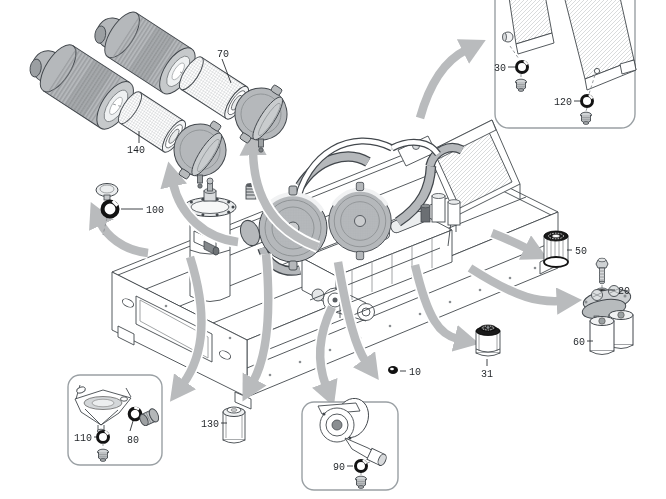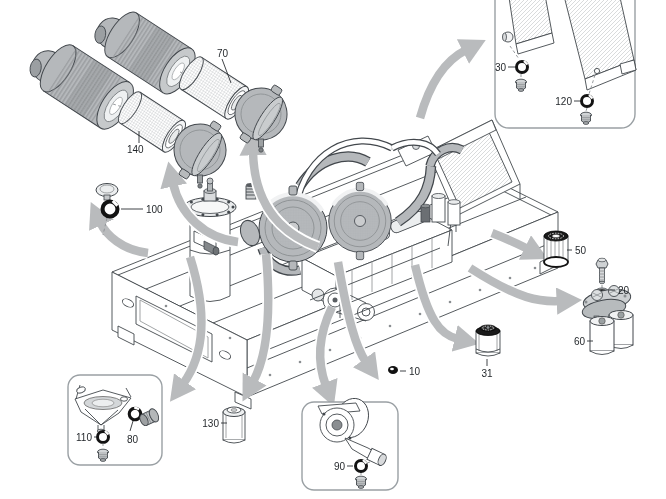--- a/index.html
+++ b/index.html
@@ -1,17 +1,17 @@
 <!DOCTYPE html>
 <html style="--background: #ffffff; --machine_line: #42474c; --part_gray: #b5b8bb; --arrow: #b9bbbd; --box_border: #9aa0a4; --ring_black: #131313; --label_text: #1f2327;"><head>
 <meta charset="utf-8">
 <style>
   html,body{margin:0;padding:0;background:#fff;}
   .stage{position:relative;width:666px;height:499px;overflow:hidden;background:var(--background,#fff);
-         font-family:Liberation Sans, sans-serif;text-align:center;}
+         font-family:Liberation Mono, monospace;text-align:center;}
   svg{display:block}
   .fw{fill:#ffffff;stroke:var(--machine_line,#42474c);stroke-width:.9}
   .fg{fill:var(--part_gray,#b5b8bb);stroke:var(--machine_line,#42474c);stroke-width:1}
   .ln{fill:none;stroke:var(--machine_line,#42474c);stroke-width:.9}
   .ln2{fill:none;stroke:#8a8e91;stroke-width:.8}
   .dash{fill:none;stroke:#8d9194;stroke-width:.9;stroke-dasharray:3 2.5}
   .ldr{fill:none;stroke:#2b2f33;stroke-width:.9}
   .arrow-casing{fill:none;stroke:var(--background,#fff);stroke-width:12;stroke-linecap:butt}
   .arrow{fill:none;stroke:var(--arrow,#b9bbbd);stroke-width:8.5;stroke-linecap:butt}
   #ah path{fill:var(--arrow,#b9bbbd)}

